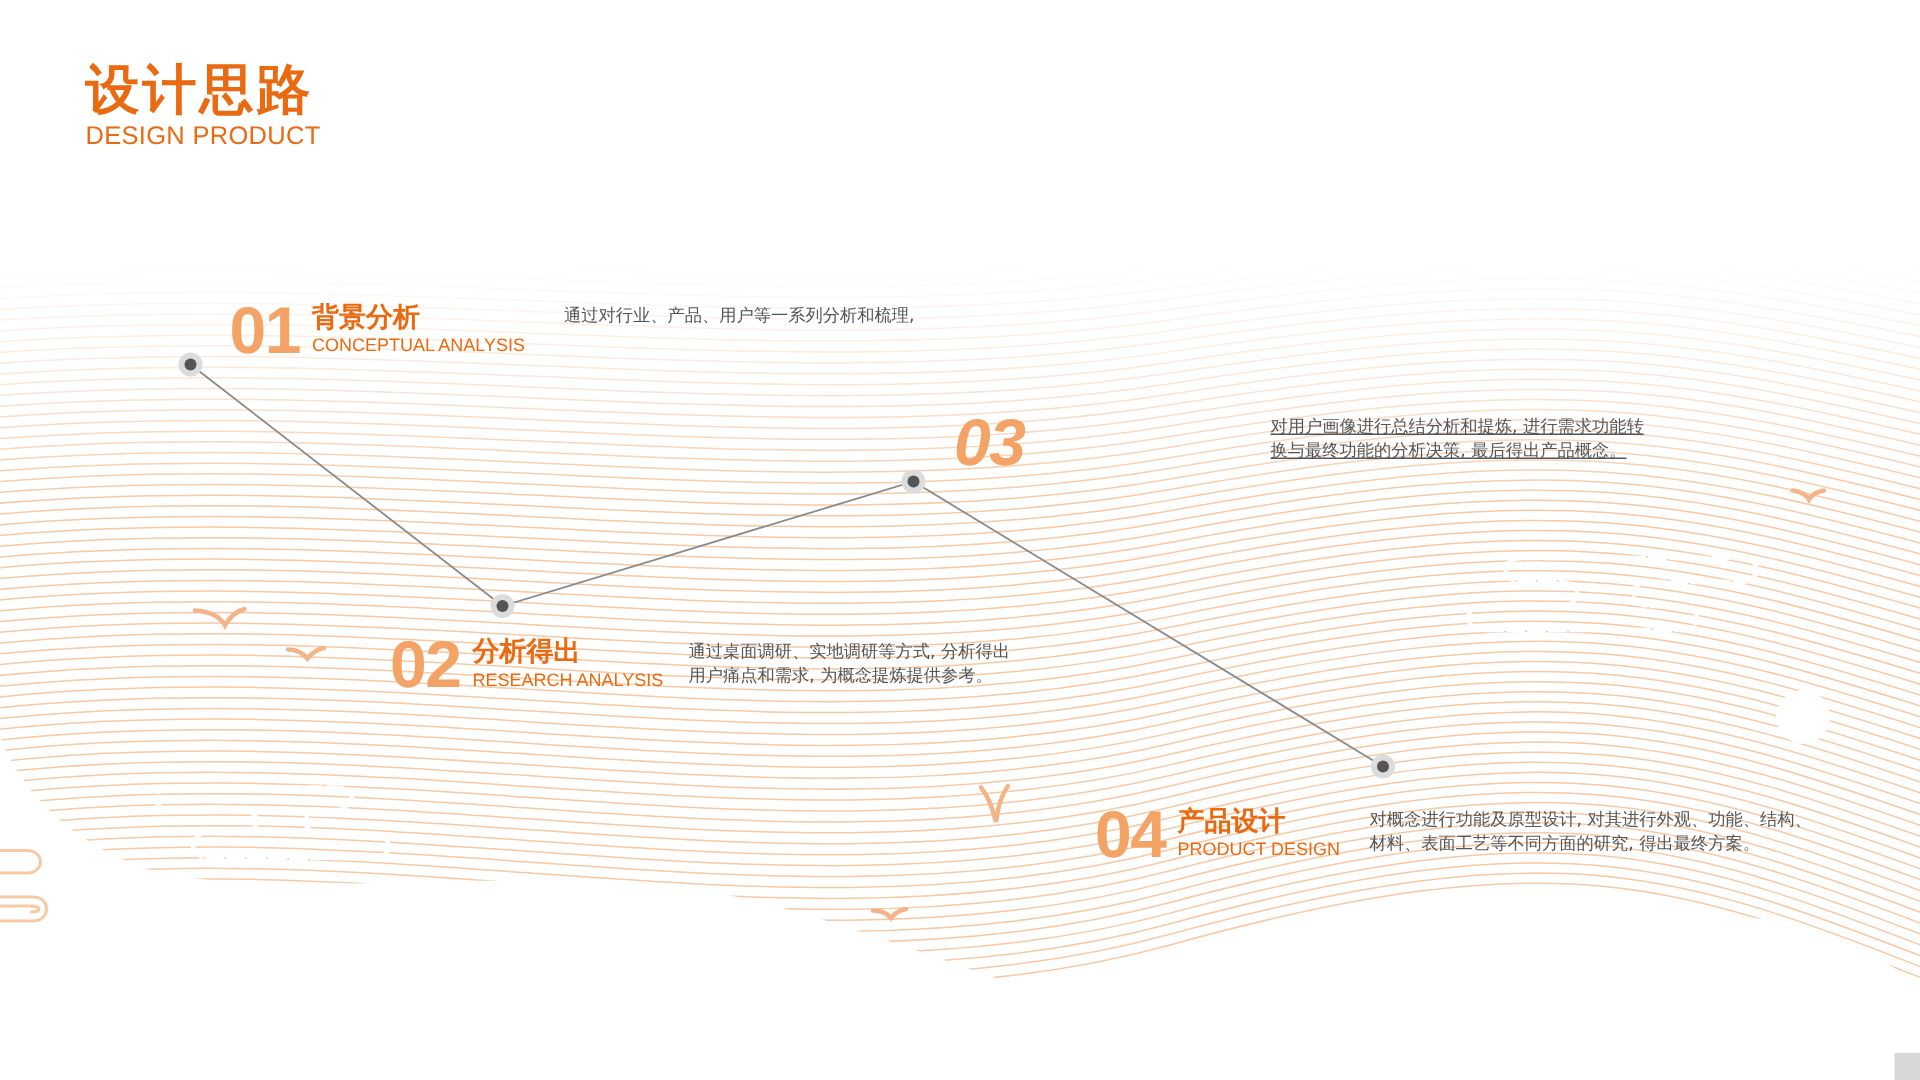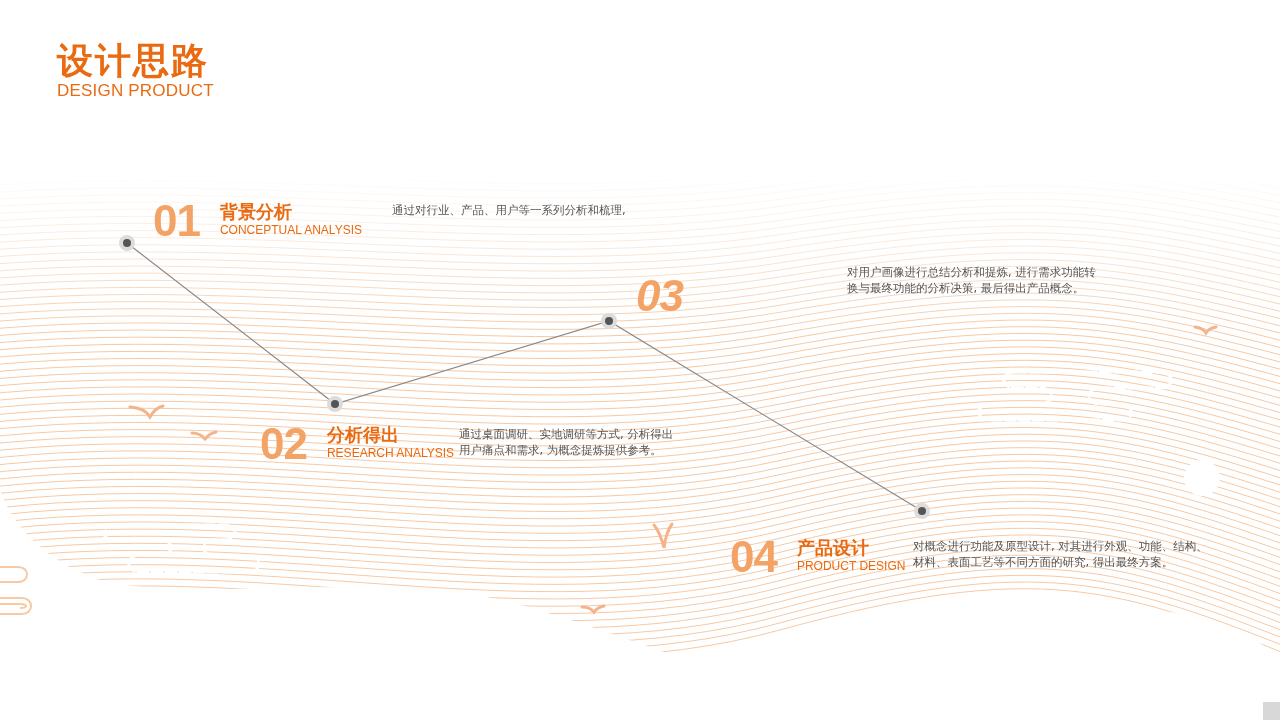--- a/index.html
+++ b/index.html
@@ -3,21 +3,21 @@
 <meta charset="utf-8">
 <style>
   html, body { margin:0; padding:0; }
   body { width:1280px; height:720px; position:relative; overflow:hidden; background:#ffffff; font-family:"Liberation Sans","DejaVu Sans",sans-serif; }
   .bg-svg { position:absolute; left:0; top:0; width:1280px; height:720px; }
   .title-block { position:absolute; left:57px; top:40px; }
   .title-cn { font-size:36px; font-weight:bold; color:#ea6a12; letter-spacing:2px; line-height:42px; font-family:"DejaVu Sans",sans-serif; }
   .title-en { font-size:17px; color:#ea6a12; line-height:20px; margin-top:-1px; letter-spacing:0.2px; }
   .step { position:absolute; display:flex; align-items:flex-start; }
   .step-num { font-size:44px; font-weight:bold; color:#f3a366; line-height:44px; letter-spacing:-1px; font-family:"Liberation Sans",sans-serif; }
-  .step-heading { margin-left:20px; display:flex; flex-direction:column; padding-top:2px; }
+  .step-heading { margin-left:8px; display:flex; flex-direction:column; padding-top:2px; }
   .step-cn { font-size:18px; font-weight:bold; color:#ea6a12; line-height:22px; font-family:"DejaVu Sans",sans-serif; }
   .step-en { font-size:12px; color:#ea6a12; line-height:14px; white-space:nowrap; }
   .step-desc { position:absolute; font-size:11.5px; color:#555555; line-height:16px; font-family:"DejaVu Sans",sans-serif; white-space:nowrap; }
   .node { position:absolute; width:16px; height:16px; border-radius:50%; background:#dcdcdc; transform:translate(-50%,-50%); }
   .node::after { content:""; position:absolute; left:4px; top:4px; width:8px; height:8px; border-radius:50%; background:#555555; }
   .corner-tab { position:absolute; right:0; bottom:0; width:17px; height:18px; background:#d8d8d8; }
 </style>
 </head>
 <body>
 
@@ -140,40 +140,40 @@
   <div class="title-en">DESIGN PRODUCT</div>
 </div>
 
 <div class="step" style="left:153px; top:199px;">
   <div class="step-num">01</div>
   <div class="step-heading">
     <div class="step-cn">背景分析</div>
     <div class="step-en">CONCEPTUAL ANALYSIS</div>
   </div>
 </div>
-<div class="step-desc" style="left:392px; top:202px;text-align:center;">
+<div class="step-desc" style="left:376px; top:202px;text-align:center;">
   <div>通过对行业、产品、用户等一系列分析和梳理,</div>
 </div>
 
 <div class="step" style="left:260px; top:422px;">
   <div class="step-num">02</div>
   <div class="step-heading">
     <div class="step-cn">分析得出</div>
     <div class="step-en">RESEARCH ANALYSIS</div>
   </div>
 </div>
 <div class="step-desc" style="left:459px; top:426px;">
   <div>通过桌面调研、实地调研等方式, 分析得出</div>
   <div>用户痛点和需求, 为概念提炼提供参考。</div>
 </div>
 
 <div class="step" style="left:636px; top:274px;font-style:italic;">
   <div class="step-num">03</div>
 </div>
-<div class="step-desc" style="left:847px; top:264px;">
+<div class="step-desc" style="left:847px; top:276px;text-decoration:underline;">
   <div>对用户画像进行总结分析和提炼, 进行需求功能转</div>
   <div>换与最终功能的分析决策, 最后得出产品概念。</div>
 </div>
 
 <div class="step" style="left:730px; top:535px;">
   <div class="step-num">04</div>
   <div class="step-heading">
     <div class="step-cn">产品设计</div>
     <div class="step-en">PRODUCT DESIGN</div>
   </div>

